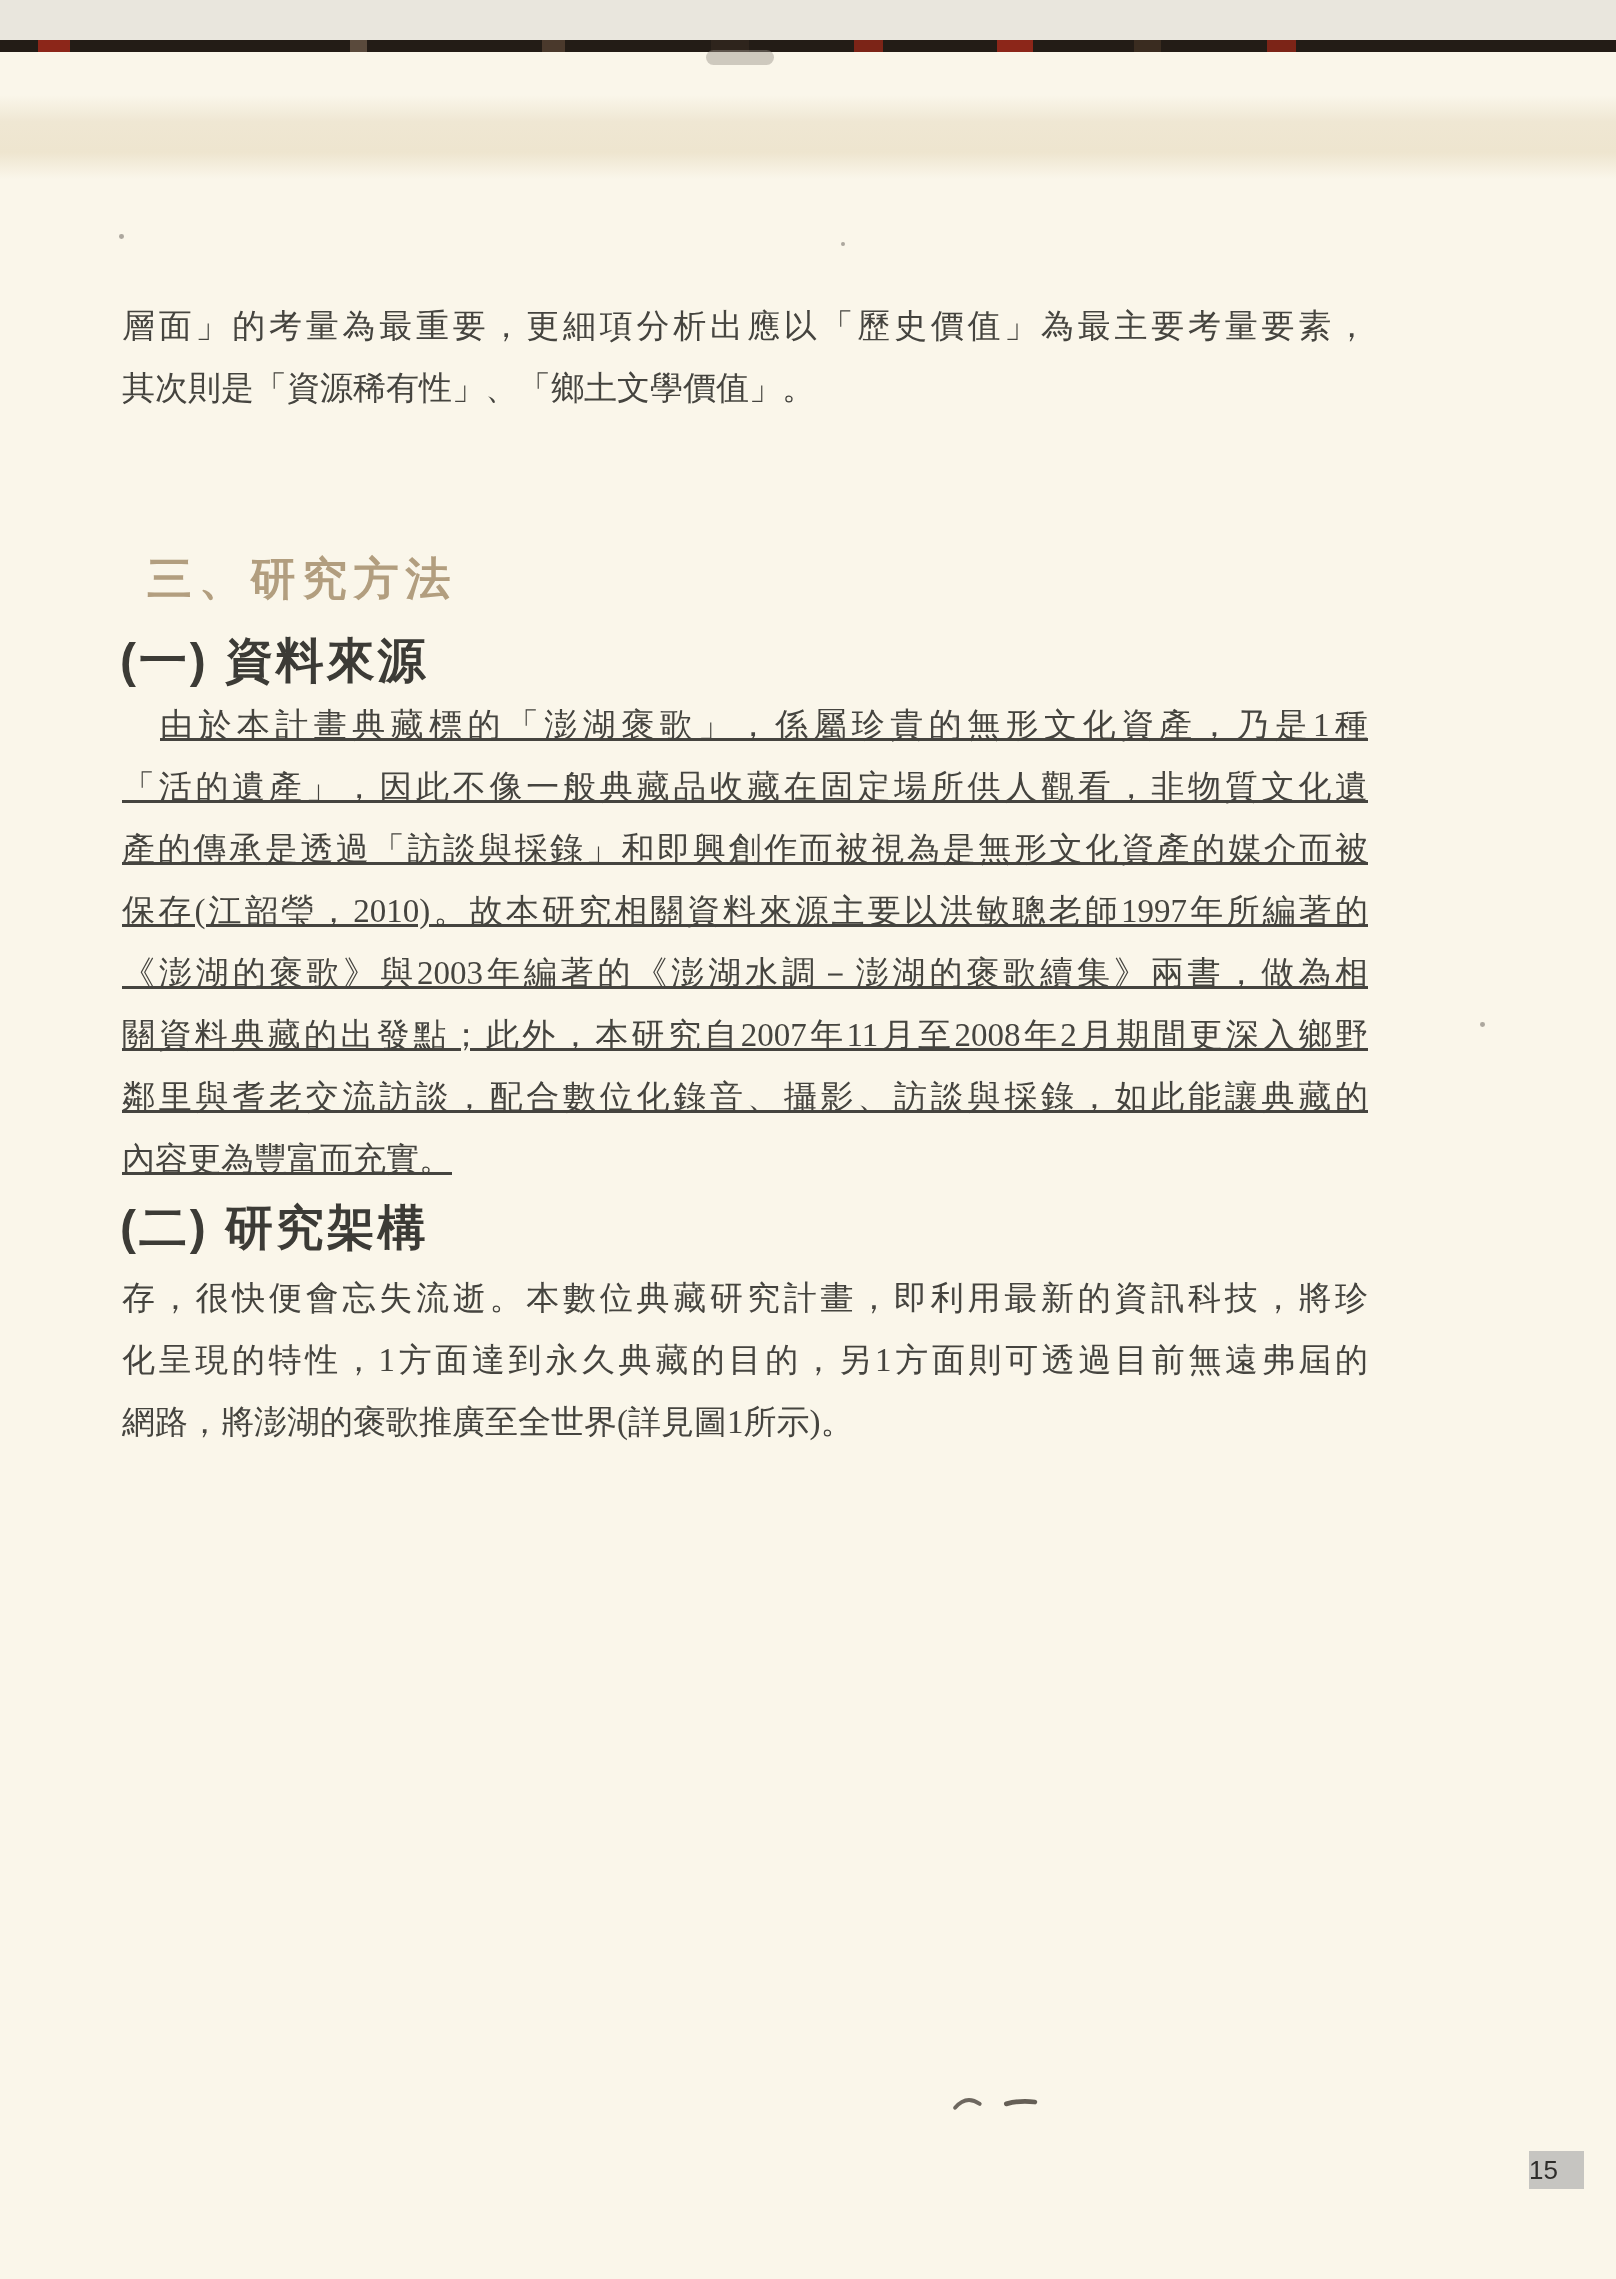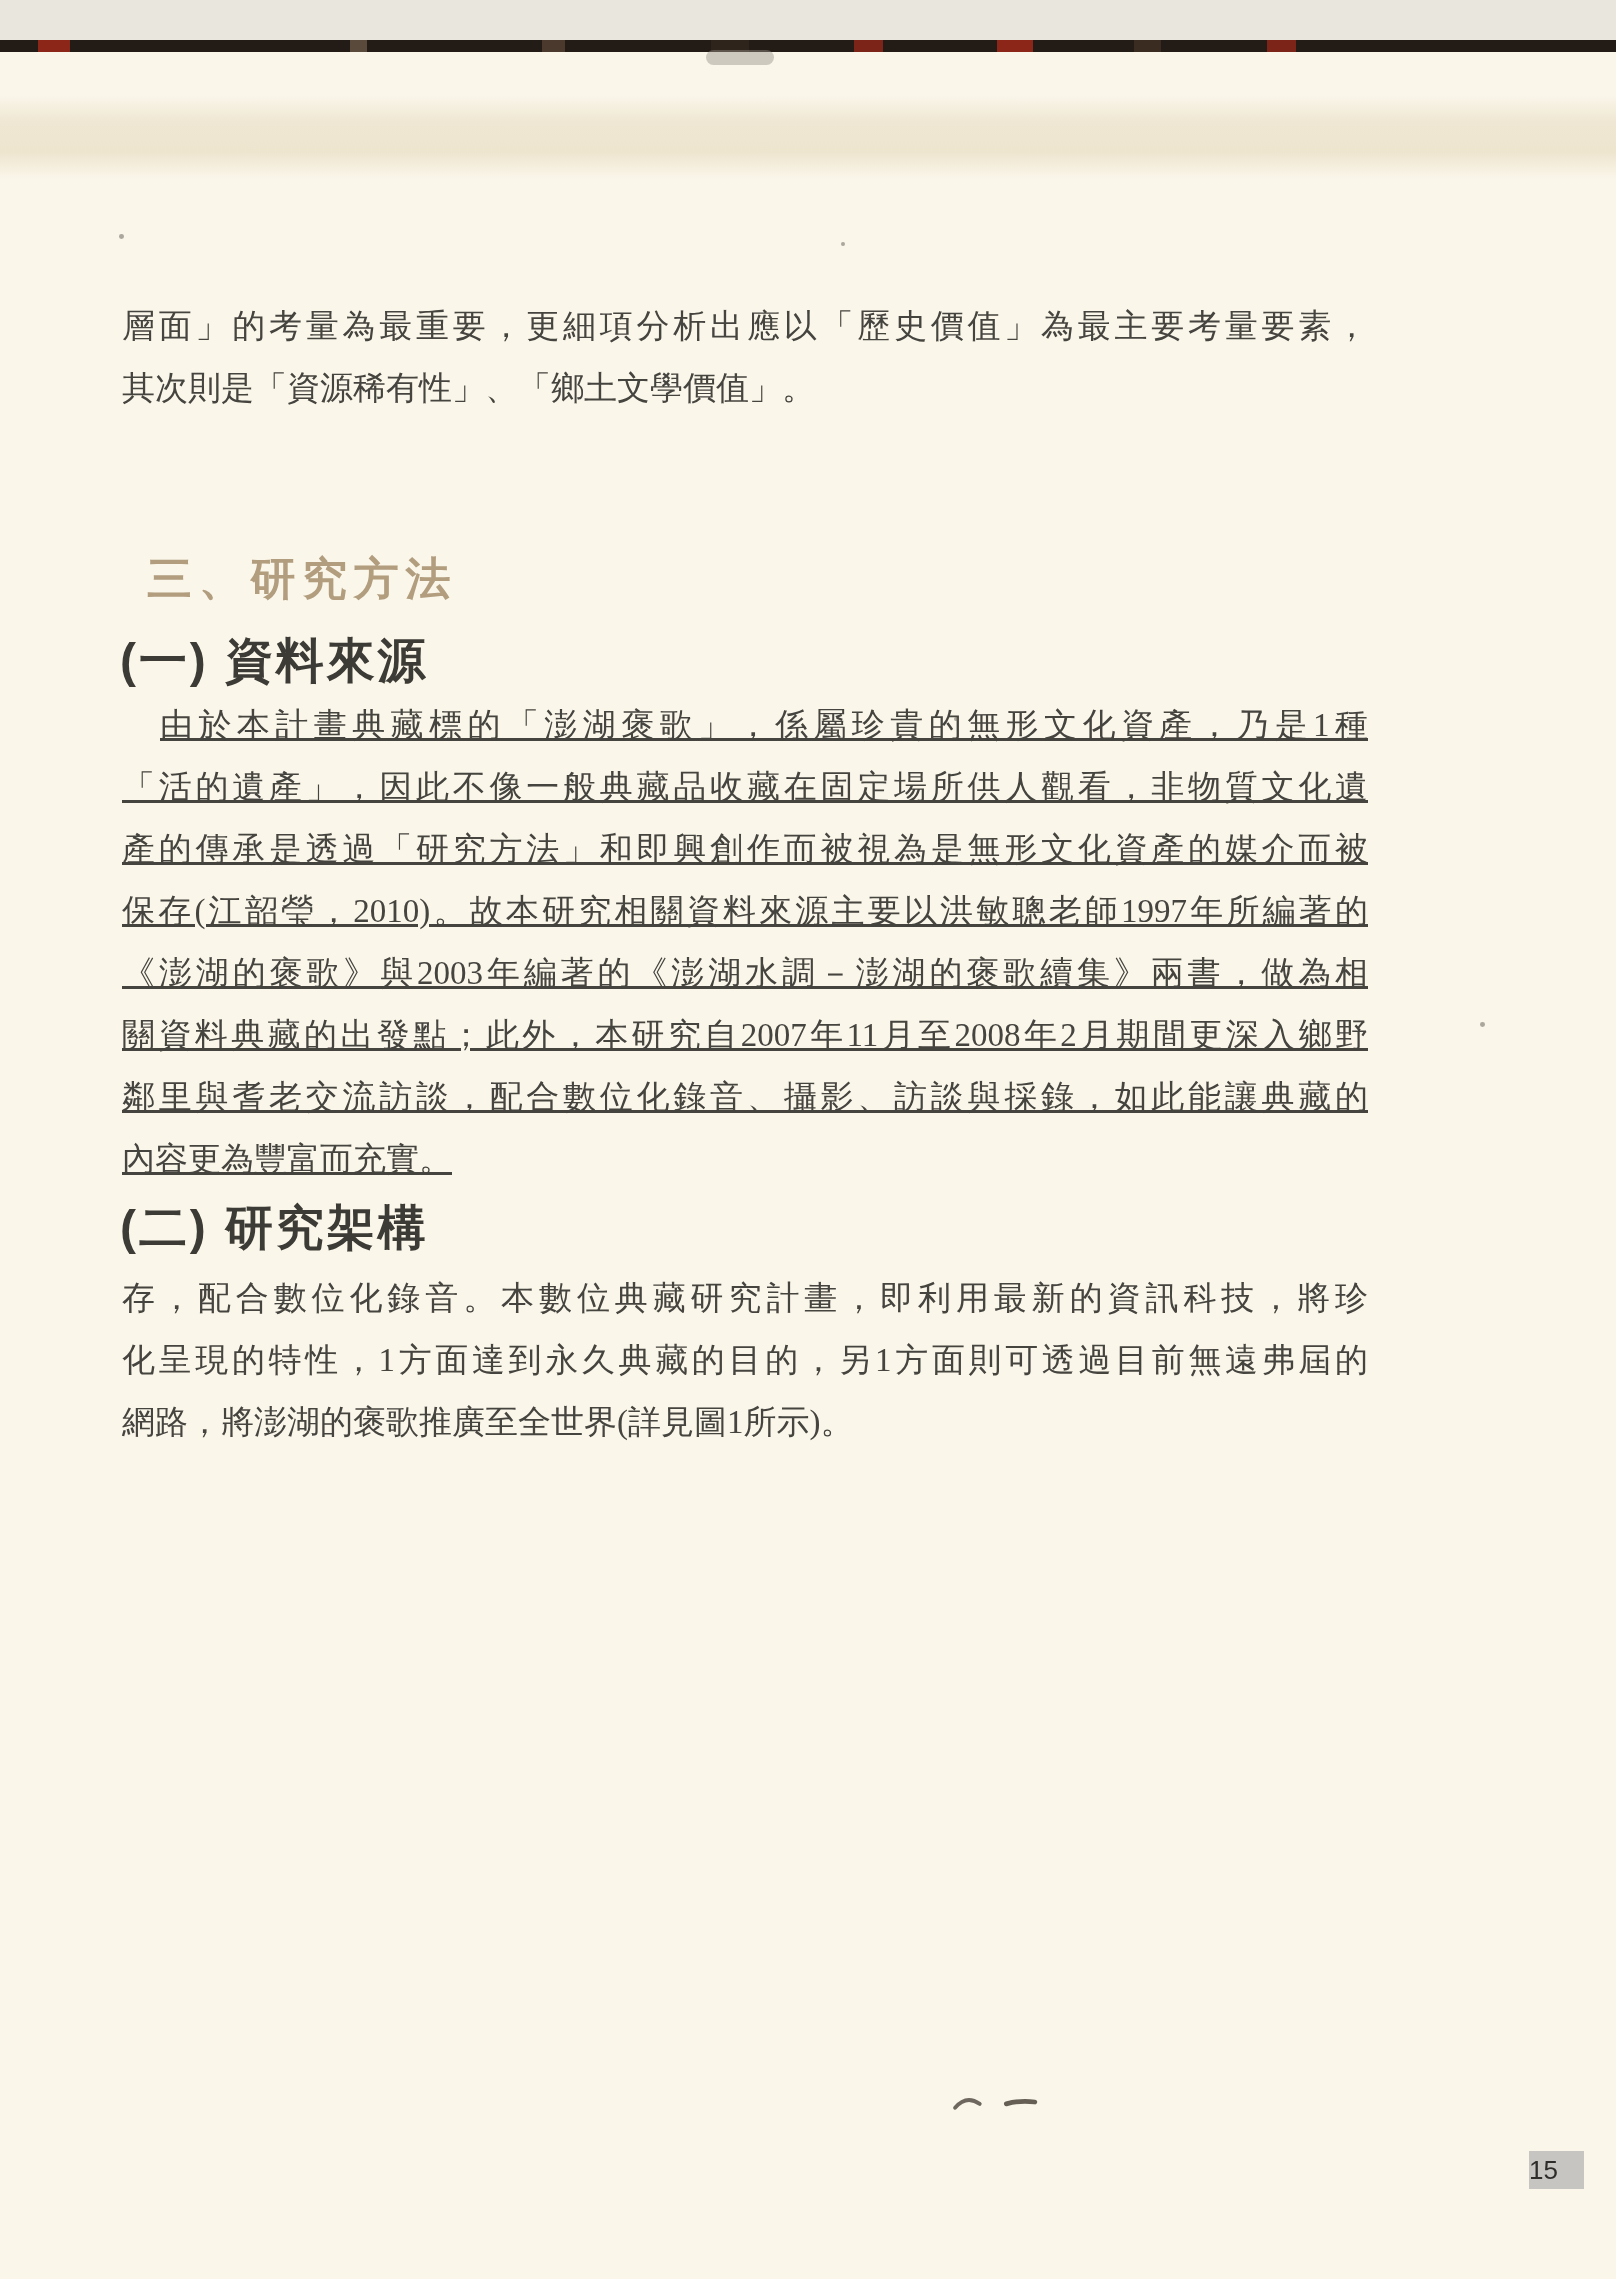--- a/index.html
+++ b/index.html
@@ -110,31 +110,31 @@
     <div class="line">層面」的考量為最重要，更細項分析出應以「歷史價值」為最主要考量要素，</div>
     <div class="line unjust">其次則是「資源稀有性」、「鄉土文學價值」。</div>
   </div>
 
   <div class="section-heading">三、研究方法</div>
 
   <div class="subheading s1">(一) 資料來源</div>
   <div class="text-block" style="top:654px;text-decoration:underline;">
     <div class="line indent">由於本計畫典藏標的「澎湖褒歌」，係屬珍貴的無形文化資產，乃是1種</div>
     <div class="line">「活的遺產」，因此不像一般典藏品收藏在固定場所供人觀看，非物質文化遺</div>
-    <div class="line">產的傳承是透過「研究方法」和即興創作而被視為是無形文化資產的媒介而被</div>
+    <div class="line">產的傳承是透過「訪談與採錄」和即興創作而被視為是無形文化資產的媒介而被</div>
     <div class="line">保存(江韶瑩，2010)。故本研究相關資料來源主要以洪敏聰老師1997年所編著的</div>
     <div class="line">《澎湖的褒歌》與2003年編著的《澎湖水調－澎湖的褒歌續集》兩書，做為相</div>
     <div class="line">關資料典藏的出發點；此外，本研究自2007年11月至2008年2月期間更深入鄉野</div>
     <div class="line">鄰里與耆老交流訪談，配合數位化錄音、攝影、訪談與採錄，如此能讓典藏的</div>
     <div class="line unjust">內容更為豐富而充實。</div>
   </div>
 
   <div class="subheading s2">(二) 研究架構</div>
   <div class="text-block" style="top:1227px;">
-    <div class="line">存，配合數位化錄音。本數位典藏研究計畫，即利用最新的資訊科技，將珍</div>
+    <div class="line">存，很快便會忘失流逝。本數位典藏研究計畫，即利用最新的資訊科技，將珍</div>
     <div class="line">化呈現的特性，1方面達到永久典藏的目的，另1方面則可透過目前無遠弗屆的</div>
     <div class="line unjust">網路，將澎湖的褒歌推廣至全世界(詳見圖1所示)。</div>
   </div>
 
   <div class="speck" style="left:119px;top:194px;width:4.8px;height:4.8px;"></div>
   <div class="speck" style="left:841px;top:202px;width:3.8px;height:3.8px;"></div>
   <div class="speck" style="left:954px;top:677px;width:3.8px;height:3.8px;"></div>
   <div class="speck" style="left:1480px;top:982px;width:4.8px;height:4.8px;"></div>
 
   <svg class="squiggles" width="105" height="38" viewBox="0 0 110 40">

